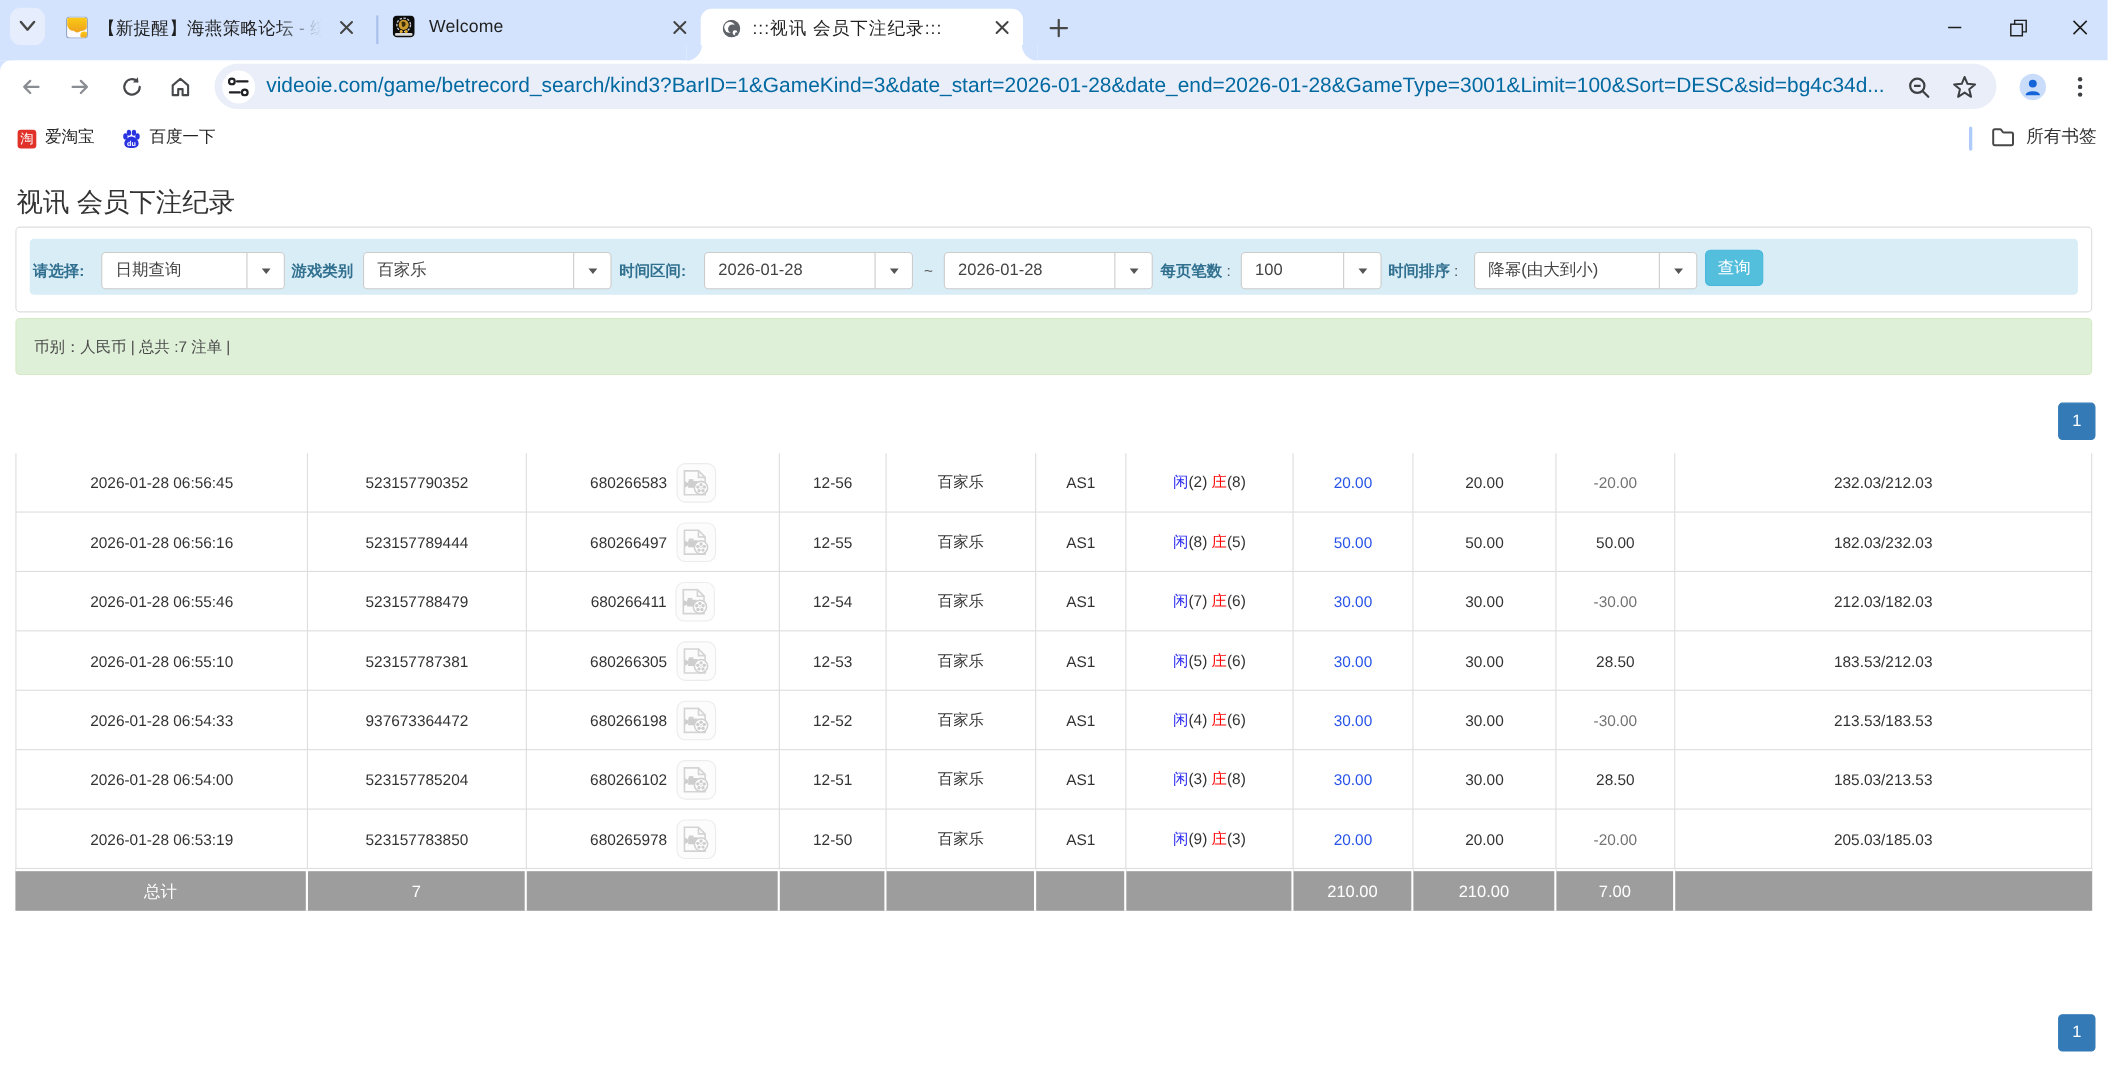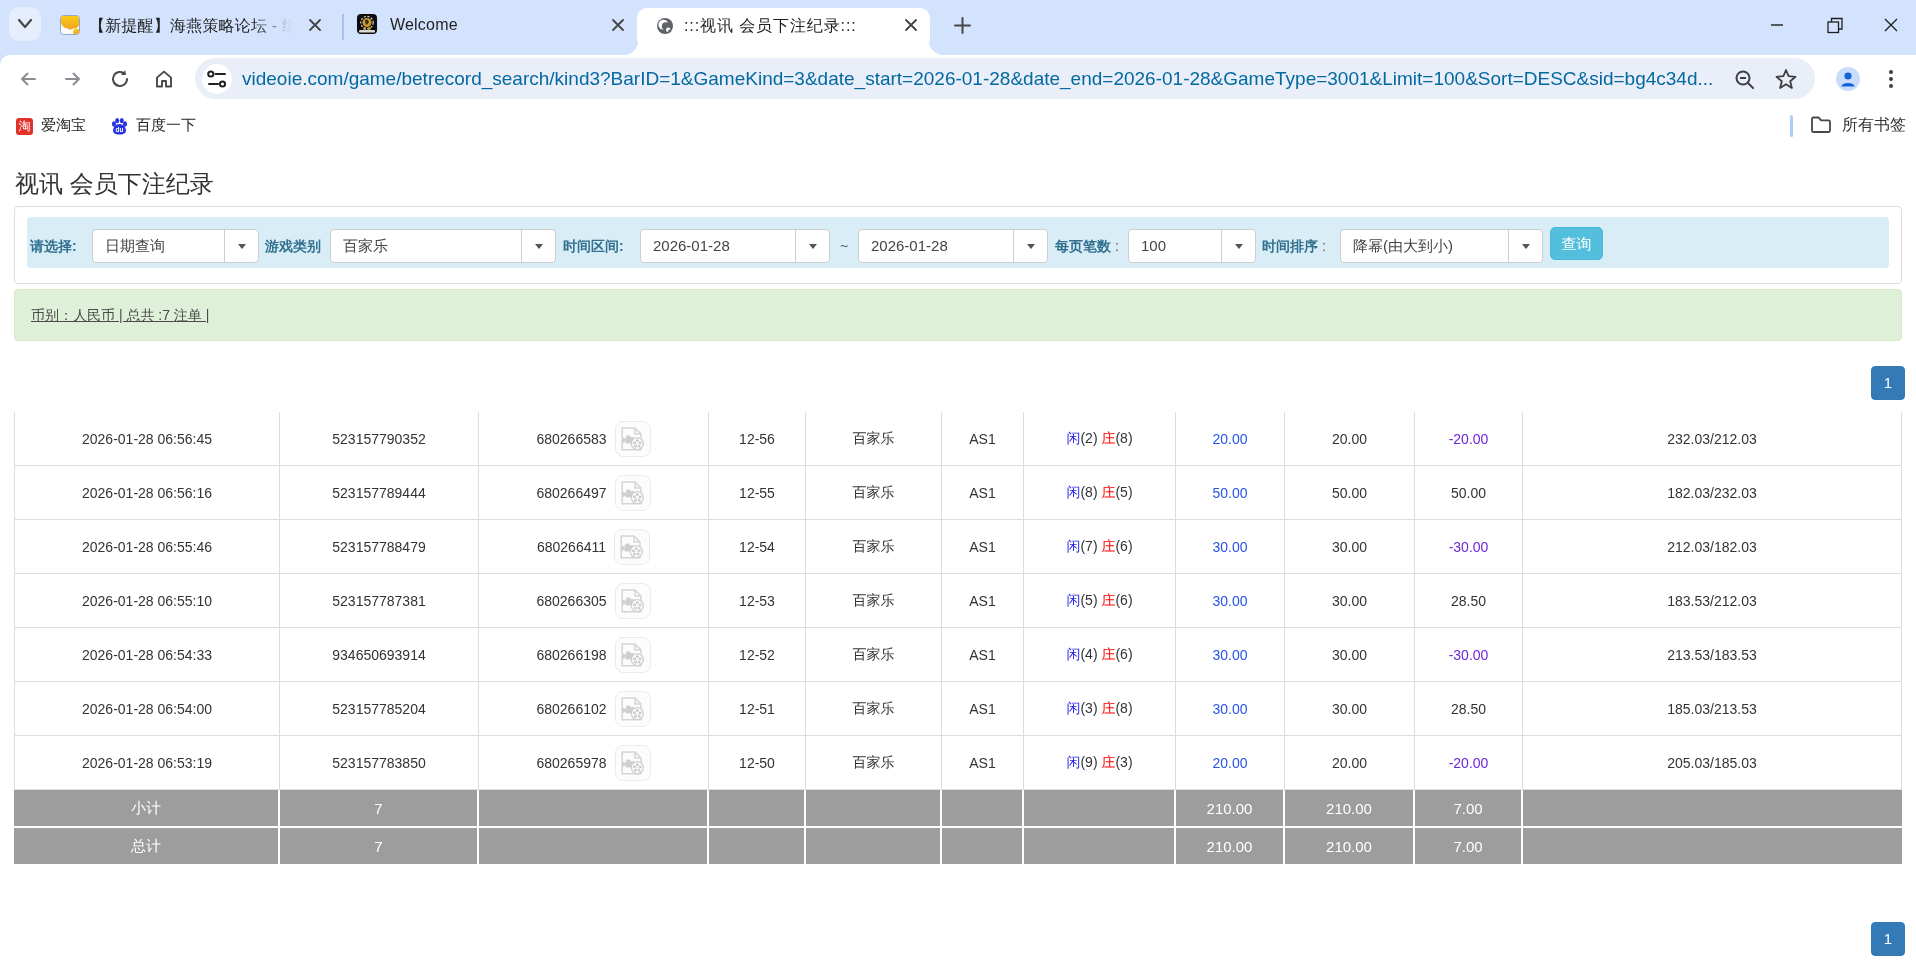--- a/index.html
+++ b/index.html
@@ -28,34 +28,34 @@
 #pagetitle { position:absolute; left:15px; top:168px; font-size:24px; color:#333; }
 #panel { position:absolute; left:14px; top:206px; width:1888px; height:78px; border:1px solid #ddd; border-radius:4px; background:#fff; }
 #filterbar { position:absolute; left:27px; top:217px; width:1862px; height:51px; background:#d9edf7; border-radius:4px; }
 .flabel { position:absolute; top:229px; height:34px; line-height:34px; font-size:14px; font-weight:bold; color:#31708f; white-space:nowrap; }
 .combo { position:absolute; top:229px; height:34px; background:#fff; border:1px solid #ccc; border-radius:4px; }
 .combo .txt { position:absolute; left:12px; top:0; height:32px; line-height:32px; font-size:15px; color:#444; white-space:nowrap; }
 .combo .arr { position:absolute; right:0; top:0; width:34px; height:32px; border-left:1px solid #ccc; }
 .combo .arr:after { content:""; position:absolute; left:50%; top:50%; margin-left:-4px; margin-top:-2px; border-left:4px solid transparent; border-right:4px solid transparent; border-top:5px solid #555; }
 #btnquery { position:absolute; left:1550px; top:227px; width:53px; height:33px; background:#54bedd; border:1px solid #46b8da; border-radius:5px; color:#fff; font-size:15px; text-align:center; line-height:31px; }
 #alert { position:absolute; left:14px; top:289px; width:1888px; height:52px; background:#dff0d8; border:1px solid #d6e9c6; border-radius:4px; }
-#alert .l { position:absolute; left:16px; top:0; height:50px; line-height:50px; font-size:14px; color:#4a4a4a;text-decoration:underline; }
+#alert .l { position:absolute; left:16px; top:0; height:50px; line-height:50px; font-size:14px; color:#4a4a4a; }
 #alert .r { position:absolute; right:18px; top:0; height:50px; line-height:50px; font-size:14px; color:#ff1e14; }
 .pagebtn { position:absolute; width:34px; height:34px; background:#337ab7; border:1px solid #337ab7; border-radius:4px; color:#fff; font-size:15px; text-align:center; line-height:32px; }
 
 #tbl { position:absolute; left:14px; top:412px; border-collapse:separate; border-spacing:0; table-layout:fixed; width:1888px; font-size:14px; color:#333; }
 #tbl th { background:#171717; color:#fff; font-size:15px; font-weight:bold; height:32px; border-right:2px solid #fff; text-align:center; padding:0; }
 #tbl th:last-child { border-right:none; }
 #tbl td { height:54px; text-align:center; border-right:1px solid #ddd; border-bottom:1px solid #ddd; padding:0; }
 #tbl tr.data td:first-child { border-left:1px solid #ddd;text-align:center; }
 #tbl tr.sum td { background:#9d9d9d; color:#fff; height:36px; border-right:2px solid #fff; border-bottom:none; font-size:15px; }
 #tbl tr.sum td:last-child { border-right:none; }
 #tbl tr.sum2 td { border-top:2px solid #fff; height:38px; }
 .blue { color:#2753e8; }
-.red { color:#6d28d9; }
+.red { color:#737373; }
 .cblue { color:#2a2af0; }
 .cred { color:#f00; }
 .gno { display:inline-flex; align-items:center; gap:8px; vertical-align:middle; }
 .vbtn { width:36px; height:36px; border:1px solid #ececec; border-radius:8px; background:#fcfcfc; display:inline-flex; align-items:center; justify-content:center; }
 </style>
 </head>
 <body>
 <div id="tabstrip"></div>
 <div id="cornerblue"></div>
 <div id="chrome-body"></div>
@@ -322,21 +322,21 @@
         <td>百家乐</td>
         <td>AS1</td>
         <td><span class="cblue">闲</span>(5) <span class="cred">庄</span>(6)</td>
         <td class="blue">30.00</td>
         <td>30.00</td>
         <td>28.50</td>
         <td>183.53/212.03</td>
       </tr>
 <tr class="data">
         <td>2026-01-28 06:54:33</td>
-        <td>934650693914</td>
+        <td>937673364472</td>
         <td><span class="gno">680266198<span class="vbtn">
               <svg width="24" height="24">
                 <use href="#vic"></use>
               </svg>
             </span></span></td>
         <td>12-52</td>
         <td>百家乐</td>
         <td>AS1</td>
         <td><span class="cblue">闲</span>(4) <span class="cred">庄</span>(6)</td>
         <td class="blue">30.00</td>
@@ -370,33 +370,20 @@
               </svg>
             </span></span></td>
         <td>12-50</td>
         <td>百家乐</td>
         <td>AS1</td>
         <td><span class="cblue">闲</span>(9) <span class="cred">庄</span>(3)</td>
         <td class="blue">20.00</td>
         <td>20.00</td>
         <td class="red">-20.00</td>
         <td>205.03/185.03</td>
-      </tr>
-<tr class="sum">
-        <td>小计</td>
-        <td>7</td>
-        <td></td>
-        <td></td>
-        <td></td>
-        <td></td>
-        <td></td>
-        <td>210.00</td>
-        <td>210.00</td>
-        <td>7.00</td>
-        <td></td>
       </tr>
 <tr class="sum sum2">
         <td>总计</td>
         <td>7</td>
         <td></td>
         <td></td>
         <td></td>
         <td></td>
         <td></td>
         <td>210.00</td>

